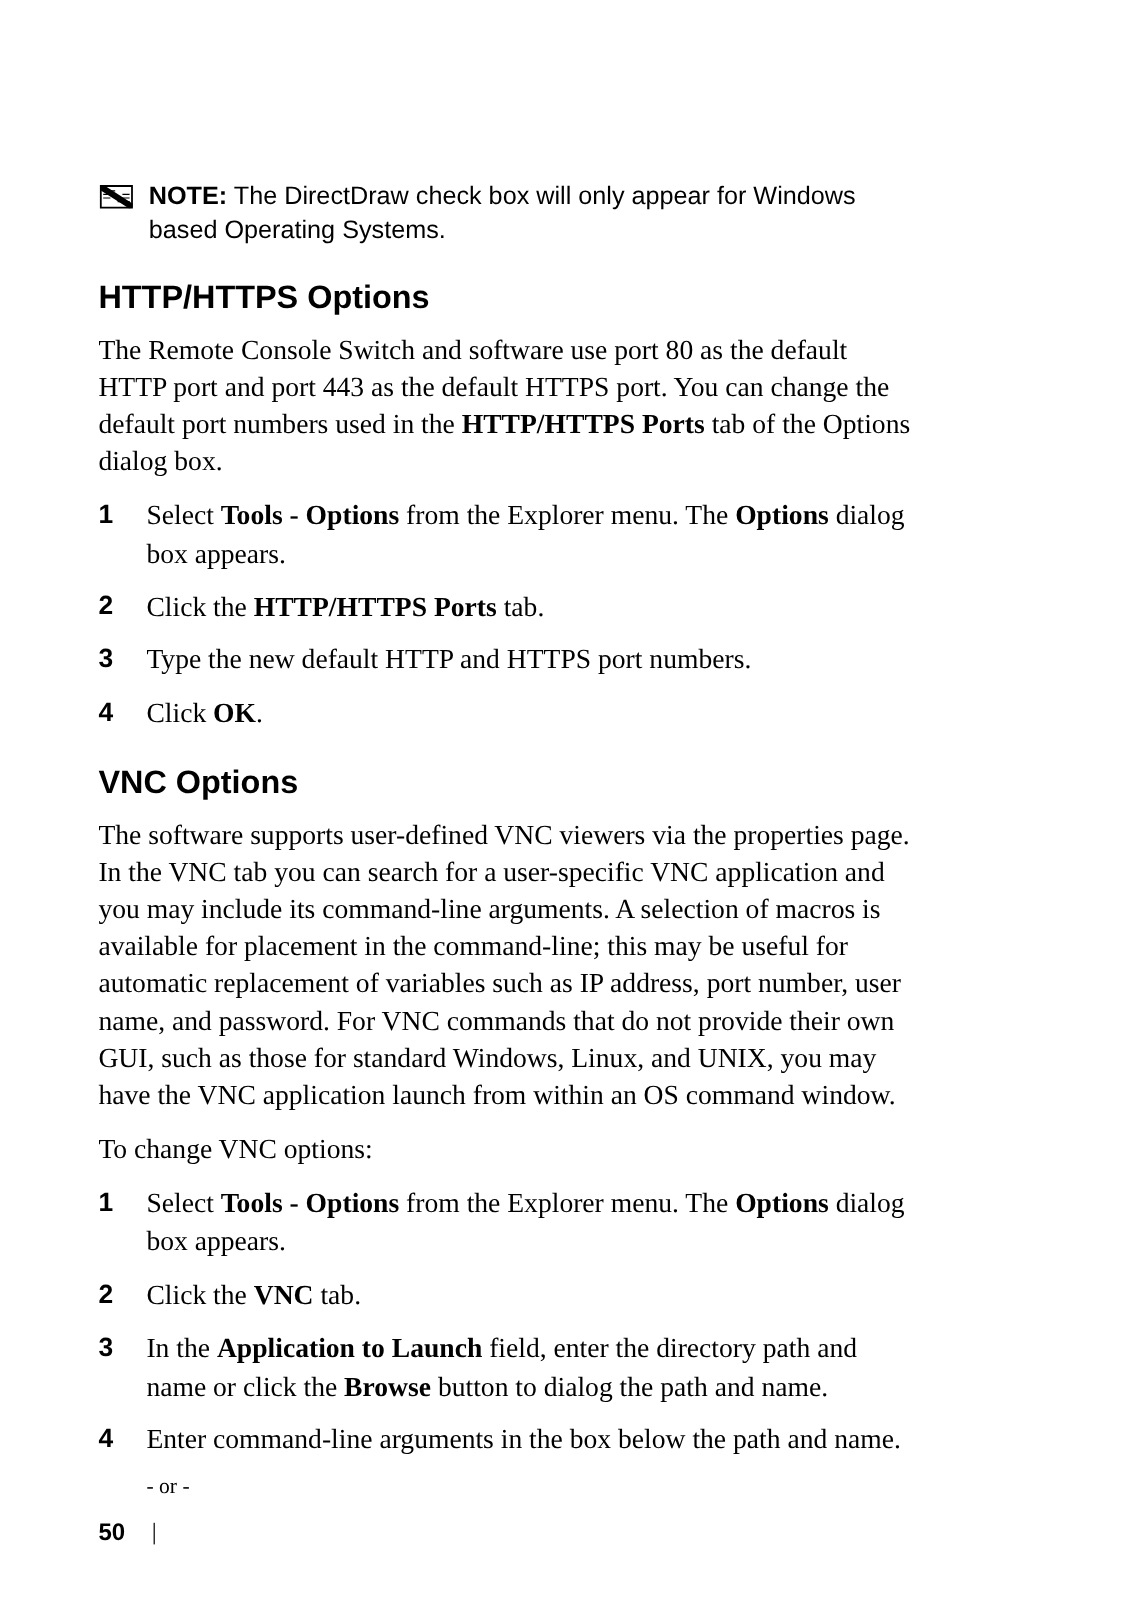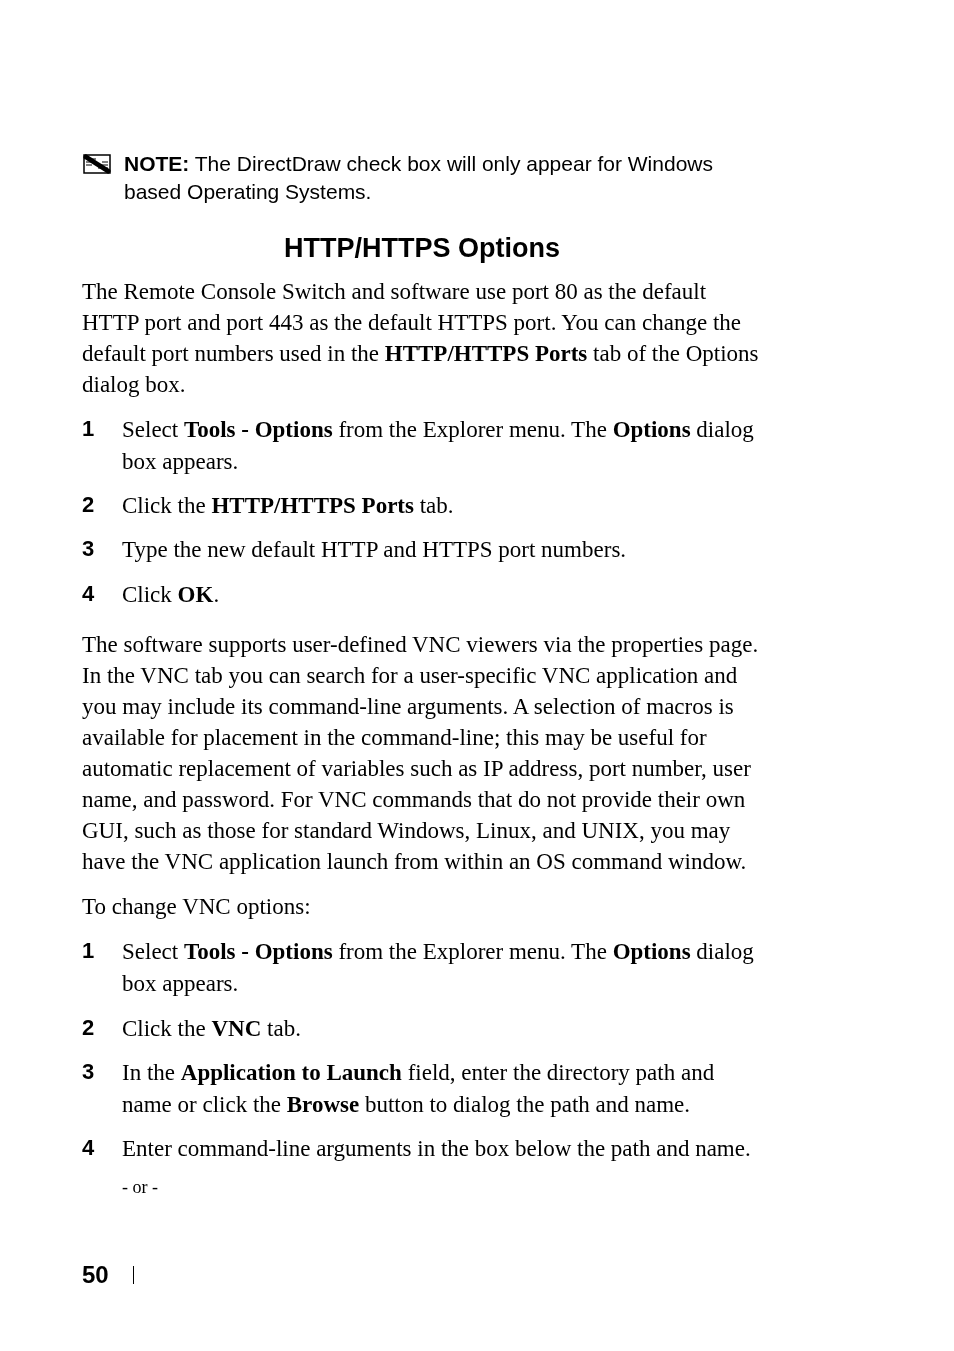--- a/index.html
+++ b/index.html
@@ -34,21 +34,20 @@
     margin-right: 12px;
     margin-top: 2px;
   }
   .note-text { flex: 1 1 auto; }
   .note-text .note-label { font-weight: bold; }
   h2.section {
     font-family: Arial, Helvetica, sans-serif;
     font-weight: bold;
     font-size: 27px;
     margin: 26px 0 12px 0;
-    text-align: center;
   }
   p.body {
     font-family: Georgia, "Times New Roman", serif;
     font-size: 23px;
     line-height: 1.35;
     margin: 0 0 14px 0;
   }
   ol.steps {
     list-style: none;
     padding: 0;
@@ -77,21 +76,21 @@
   .or-line {
     font-family: Georgia, "Times New Roman", serif;
     font-size: 18px;
     margin: 6px 0 0 40px;
   }
   .footer {
     position: absolute;
     left: 82px;
     bottom: 62px;
     font-family: Arial, Helvetica, sans-serif;
-    font-size: 24px;
+    font-size: 20px;
     display: flex;
     align-items: center;
   }
   .footer .pnum { font-weight: bold; margin-right: 24px; }
   .footer .sep {
     display: inline-block;
     width: 1px;
     height: 18px;
     background: #000;
     margin-right: 14px;
@@ -132,20 +131,21 @@
       <span>Click the </span><span class="b">HTTP/HTTPS Ports</span><span> tab.</span>
     </li>
     <li>
       <span>Type the new default HTTP and HTTPS port numbers.</span>
     </li>
     <li>
       <span>Click </span><span class="b">OK</span><span>.</span>
     </li>
   </ol>
 
+  <h2 class="section">VNC Options</h2>
 
   <p class="body">The software supports user-defined VNC viewers via the properties page. In the VNC tab you can search for a user-specific VNC application and you may include its command-line arguments. A selection of macros is available for placement in the command-line; this may be useful for automatic replacement of variables such as IP address, port number, user name, and password. For VNC commands that do not provide their own GUI, such as those for standard Windows, Linux, and UNIX, you may have the VNC application launch from within an OS command window.</p>
 
   <p class="body">To change VNC options:</p>
 
   <ol class="steps">
     <li>
       <span>Select </span><span class="b">Tools - Options</span><span> from the Explorer menu. The </span><span class="b">Options</span><span> dialog box appears.</span>
     </li>
     <li>

